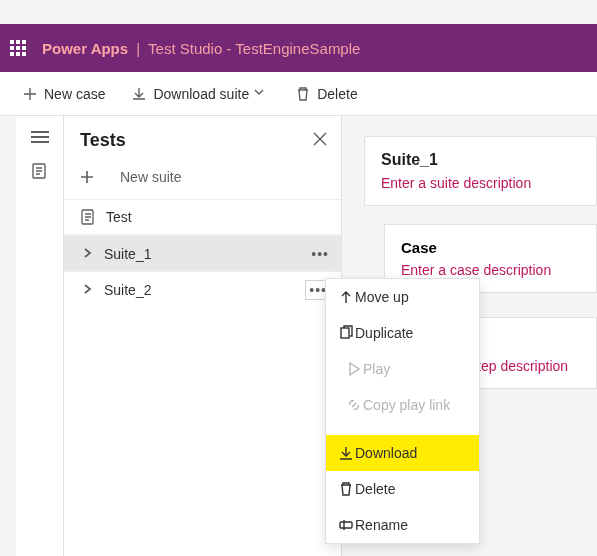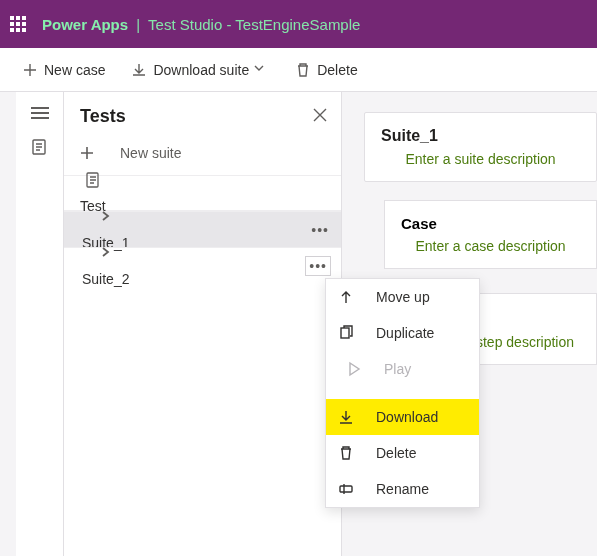--- a/index.html
+++ b/index.html
@@ -1,19 +1,19 @@
 <!DOCTYPE html>
 <html><head>
 <meta charset="utf-8">
 <style>
   * { box-sizing: border-box; margin: 0; padding: 0; font-family: "Segoe UI", Arial, sans-serif; }
   body { width: 597px; height: 556px; overflow: hidden; background: #f5f4f6; position: relative; }
 
   
-  .topbar { height: 48px; background: #742774; color: #86efac; display: flex; align-items: center; padding: 0 10px; font-size: 15px; }
+  .topbar { height: 48px; background: #742774; color: #fca5a5; display: flex; align-items: center; padding: 0 10px; font-size: 15px; margin-top: 24px; }
   .waffle { display: grid; grid-template-columns: repeat(3,4px); grid-template-rows: repeat(3,4px); gap: 2px; margin-right: 16px; }
   .waffle span { width:4px; height:4px; background:#fff; }
   .topbar .app { font-weight:600; margin-right:6px; }
   .topbar .sep { margin:0 2px; opacity:.9; }
   .topbar .page { font-weight:400; opacity:.95; }
 
   
   .cmdbar { height: 44px; background:#fff; border-bottom:1px solid #e1dfe3; display:flex; align-items:center; padding:0 18px 0 22px; gap:26px; font-size:14px; color:#323130; }
   .cmd { display:flex; align-items:center; gap:6px; cursor:pointer; }
   .cmd svg { width:16px; height:16px; stroke:#605e5c; fill:none; stroke-width:1.4; }
@@ -27,41 +27,41 @@
 
   
   .tests { width:278px; background:#fff; border-right:1px solid #e1dfe3; display:flex; flex-direction:column; }
   .tests-head { display:flex; align-items:center; justify-content:space-between; padding:14px 14px 8px 16px; }
   .tests-head h2 { font-size:18px; font-weight:600; color:#201f1e; }
   .close-x svg { width:14px; height:14px; stroke:#605e5c; stroke-width:1.4; }
   .newsuite { display:flex; align-items:center; gap:26px; padding:10px 16px 14px; font-size:14px; color:#605e5c; cursor:pointer; }
   .newsuite svg { width:14px; height:14px; stroke:#605e5c; stroke-width:1.6; }
   .treerow { display:flex; align-items:center; height:36px; padding:0 10px 0 16px; font-size:14px; color:#323130; cursor:pointer; border-top:1px solid #eeedef; justify-content:space-between; }
   .treerow.test { border-bottom:1px solid #eeedef; }
-  .treerow .left { display:flex; align-items:center; gap:10px;flex-direction:column; }
+  .treerow .left { display:flex; align-items:center; gap:10px; }
   .treerow.test svg { width:16px; height:16px; stroke:#605e5c; fill:none; stroke-width:1.3; }
   .treerow.suite { padding-left:18px; }
   .treerow.suite .chevr svg { width:12px; height:12px; stroke:#605e5c; fill:none; stroke-width:1.8; }
   .treerow.selected { background:#e7e6e9; }
   .dots { color:#605e5c; letter-spacing:1px; font-size:14px; padding:0 2px; cursor:pointer; }
   .dots.boxed { border:1px solid #d2d0d4; padding:1px 3px; }
 
   
   .detail { flex:1; padding:20px 0 0 22px; }
   .suitecard { border:1px solid #e1dfe3; background:#fff; padding:14px 16px; border-radius:2px; }
   .suitecard h3 { font-size:16px; font-weight:600; color:#201f1e; margin-bottom:6px; }
-  .ph { font-size:14px; color:#4d7c0f;text-align:center; }
+  .ph { font-size:14px; color:#be185d; }
   .casecard { margin:18px 0 0 20px; border:1px solid #e1dfe3; background:#fff; padding:14px 16px; }
   .casecard h4 { font-size:15px; font-weight:700; margin-bottom:6px; }
   .stepcard { margin:24px 0 0 40px; border:1px solid #e1dfe3; background:#fff; padding:14px 16px; }
   .stepcard h5 { font-size:14px; font-weight:600; margin-bottom:10px; }
 
   
   .ctxmenu { position:absolute; left:325px; top:278px; width:155px; background:#fff; border:1px solid #e1dfe3; box-shadow:0 4px 12px rgba(0,0,0,.12); font-size:14px; }
-  .ctxmenu .mi { display:flex; align-items:center; gap:22px; height:36px; padding:0 12px; cursor:pointer; color:#323130; }
+  .ctxmenu .mi { display:flex; align-items:center; gap:1px; height:36px; padding:0 12px; cursor:pointer; color:#323130; }
   .ctxmenu .mi.disabled { color:#b6b4b8; cursor:default;padding-left:20px; }
   .ctxmenu .mi.hl { background:#ffec00;margin-top:12px; }
   .ctxmenu svg { width:16px; height:16px; fill:none; stroke:currentColor; stroke-width:1.4; }
 </style>
 </head>
 <body>
 
 <div class="topbar">
   <div class="waffle">
     <span></span>
@@ -193,20 +193,26 @@
         <path d="M6 3V1h8v10h-2"></path>
       </svg>
     <span>Duplicate</span>
   </div>
   <div class="mi disabled">
     <svg>
         <path d="M4 2l9 6-9 6z"></path>
       </svg>
     <span>Play</span>
   </div>
+  <div class="mi disabled">
+    <svg>
+        <path d="M6 10l4-4M4 8a3 3 0 014-4M12 8a3 3 0 01-4 4"></path>
+      </svg>
+    <span>Copy play link</span>
+  </div>
   <div class="mi hl">
     <svg>
         <path d="M8 2v9M4 7l4 4 4-4M2 14h12"></path>
       </svg>
     <span>Download</span>
   </div>
   <div class="mi">
     <svg>
         <path d="M3 4h10M5 4V2h6v2M4 4l1 10h6l1-10"></path>
       </svg>

